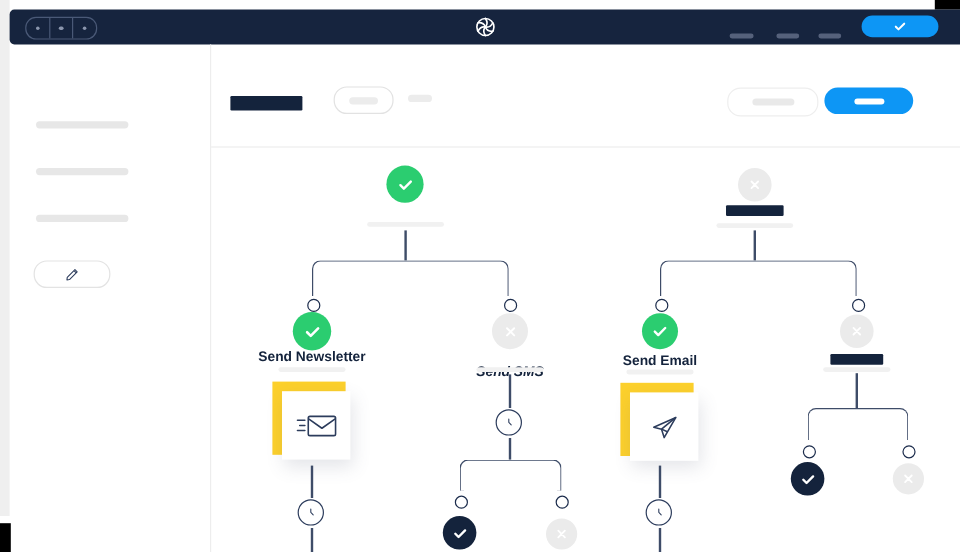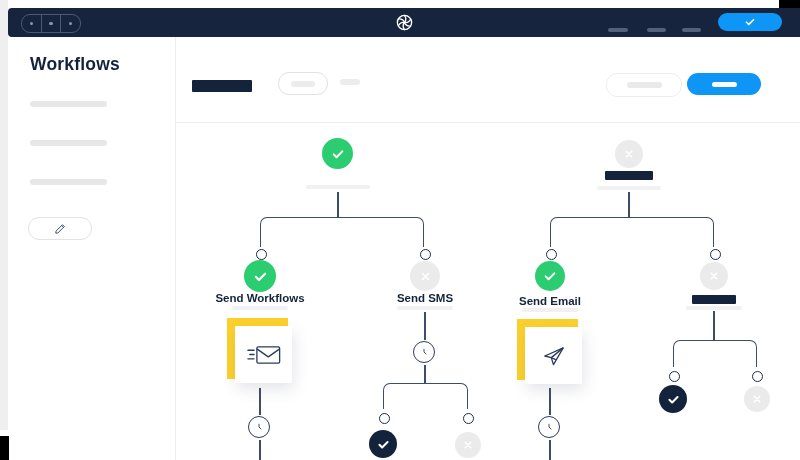--- a/index.html
+++ b/index.html
@@ -87,21 +87,20 @@
     <div class="abs menu-dash" style="left:600px;width:20px;"></div>
     <div class="abs menu-dash" style="left:639px;width:19px;"></div>
     <div class="abs menu-dash" style="left:674px;width:19px;"></div>
     <div class="abs topbar-btn">
       <svg width="12" height="12" viewBox="0 0 24 24">
         <path d="M5 12.5l4.5 4.5L19 7.5" stroke="#fff" stroke-width="3.4" fill="none" stroke-linecap="round" stroke-linejoin="round"></path>
       </svg>
     </div>
   </div>
 
-  <div class="abs side-title">Workflows</div>
   <div class="abs side-bar" style="top:101px;"></div>
   <div class="abs side-bar" style="top:140px;"></div>
   <div class="abs side-bar" style="top:179px;"></div>
   <div class="abs edit-pill">
     <svg width="13" height="13" viewBox="0 0 16 16">
       <path d="M2.5 11.2 L10.4 3.3 L12.7 5.6 L4.8 13.5 L2.2 13.8 Z M9.4 4.3l2.3 2.3" stroke="#2c3c5c" stroke-width="1.1" fill="none" stroke-linejoin="round"></path>
     </svg>
   </div>
   <div class="abs v-div"></div>
   <div class="abs h-div"></div>
@@ -128,21 +127,21 @@
   <div class="abs vline" style="left:337px;top:192px;height:25px;"></div>
   <div class="abs branch" style="left:260px;top:217px;width:164px;height:30px;"></div>
   <div class="abs joint" style="left:256px;top:249px;"></div>
   <div class="abs joint" style="left:420px;top:249px;"></div>
 
   <div class="abs status st-green" style="left:244px;top:260px;width:32px;height:32px;">
     <svg width="17" height="17" viewBox="0 0 24 24">
         <path d="M5.5 12.5l4.3 4.3L18.5 8" stroke="#fff" stroke-width="3" fill="none" stroke-linecap="round" stroke-linejoin="round"></path>
       </svg>
   </div>
-  <div class="abs nlabel" style="left:195px;top:292px;">Send Workflows</div>
+  <div class="abs nlabel" style="left:195px;top:292px;">Send Newsletter</div>
   <div class="abs uline" style="left:232px;top:306px;width:56px;"></div>
 
   <div class="abs card-y" style="left:227px;top:318px;width:61px;height:61px;"></div>
   <div class="abs card-w" style="left:235px;top:326px;width:57px;height:57px;">
     <svg width="36" height="26" viewBox="0 0 38 26" fill="none" stroke="#2c3c5c" stroke-width="1.4" stroke-linejoin="round">
       <rect x="11.5" y="4.5" width="24" height="17" rx="1.5"></rect>
       <path d="M11.5 6.5l12 8.5 12-8.5"></path>
       <path d="M2 8h6.5M4 12.5h4.5M2 17h6.5" stroke-linecap="round"></path>
     </svg>
   </div>
@@ -152,21 +151,21 @@
         <path d="M12 6.5V12l4 4.2"></path>
       </svg>
   </div>
   <div class="abs vline" style="left:259px;top:440px;height:20px;"></div>
 
   <div class="abs status st-gray" style="left:410px;top:261px;width:30px;height:30px;">
     <svg width="13" height="13" viewBox="0 0 24 24">
         <path d="M6.5 6.5l11 11M17.5 6.5l-11 11" stroke="#fff" stroke-width="3" stroke-linecap="round"></path>
       </svg>
   </div>
-  <div class="abs nlabel" style="left:360px;top:292px;">Send SMS</div>
+  <div class="abs nlabel" style="left:360px;top:304px;font-style:italic;">Send SMS</div>
   <div class="abs uline" style="left:397px;top:306px;width:56px;"></div>
 
   <div class="abs vline" style="left:424px;top:312px;height:28px;"></div>
   <div class="abs clock" style="left:413px;top:341px;">
     <svg width="12" height="12" viewBox="0 0 24 24" fill="none" stroke="#2c3c5c" stroke-width="1.8" stroke-linecap="round">
         <path d="M12 6.5V12l4 4.2"></path>
       </svg>
   </div>
   <div class="abs vline" style="left:424px;top:365px;height:18px;"></div>
   <div class="abs branch" style="left:383px;top:383px;width:85px;height:26px;"></div>

